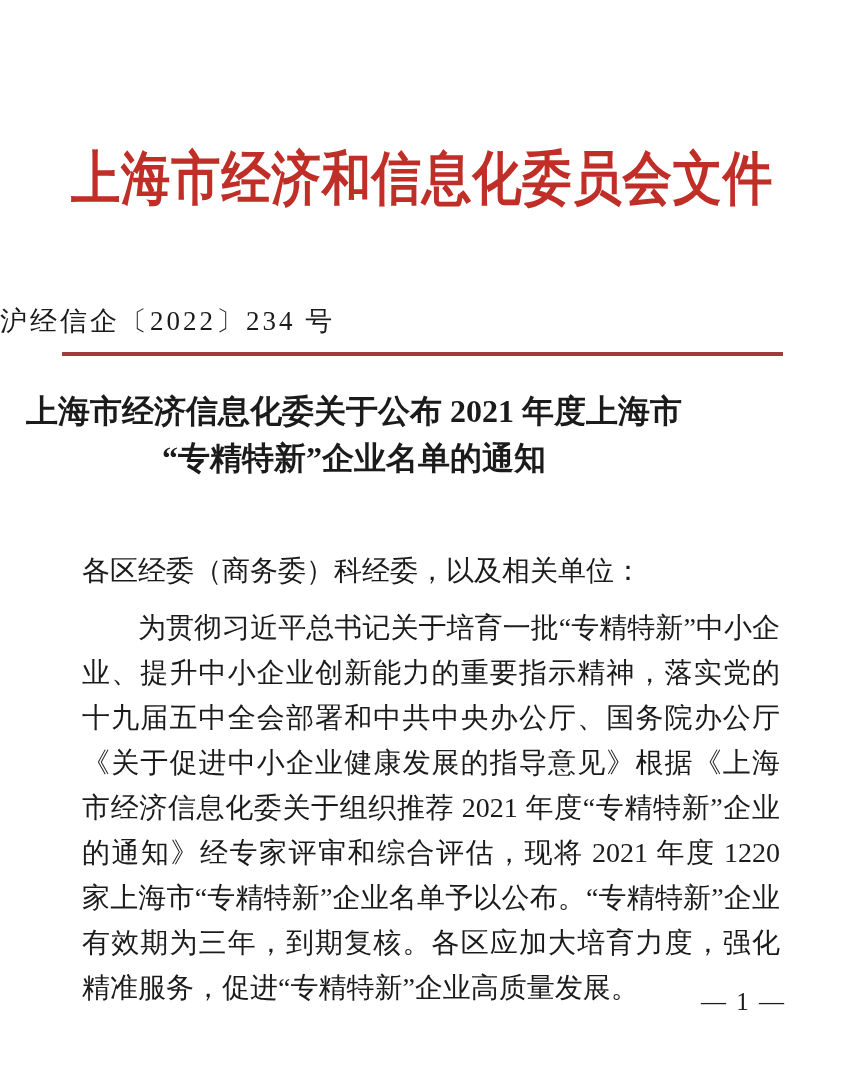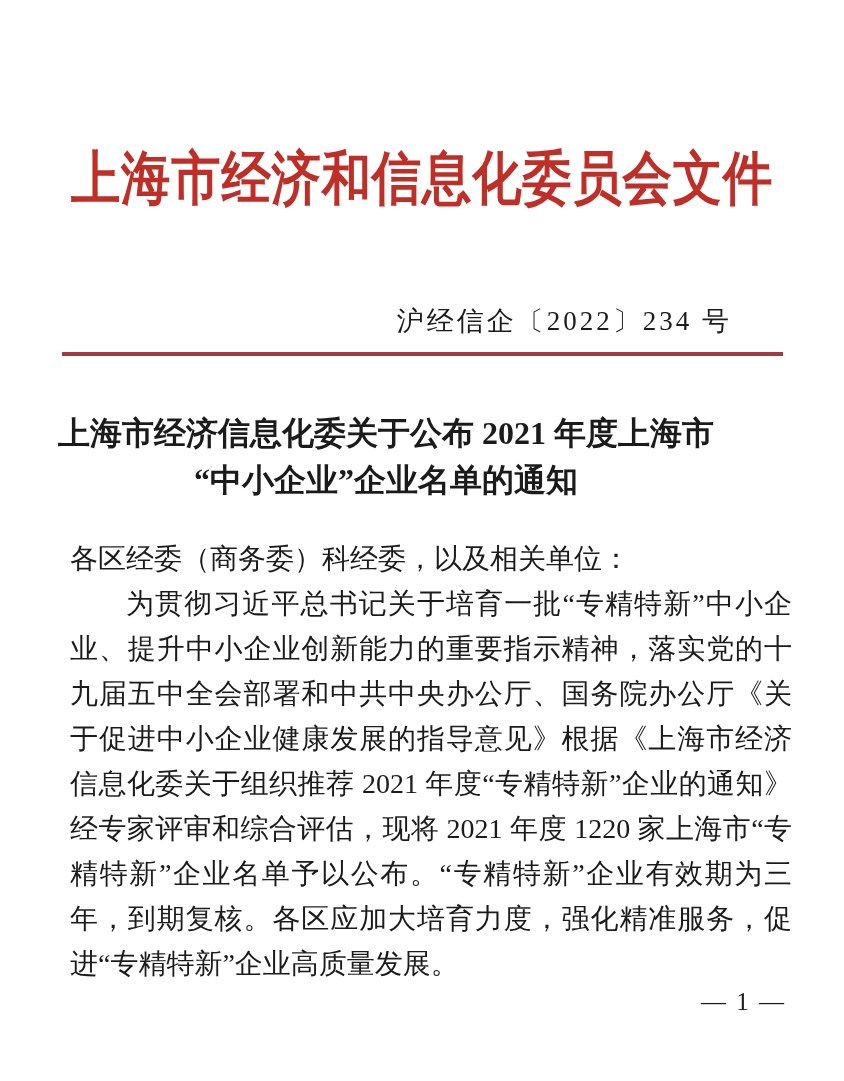--- a/index.html
+++ b/index.html
@@ -36,57 +36,56 @@
     white-space: nowrap;
     transform: scaleX(0.85);
     transform-origin: 50% 50%;
     letter-spacing: 1px;
   }
   .doc-number {
     position: absolute;
     top: 303px;
     left: 0;
     width: 732px;
-    text-align: right;
+    text-align: left;
     font-size: 27px;
     letter-spacing: 3px;
     color: var(--text-color);
     white-space: nowrap;
   }
   .red-rule {
     position: absolute;
     top: 352px;
     left: 62px;
     width: 721px;
     height: 4px;
     background: var(--rule-red);
   }
   .doc-title {
     position: absolute;
-    top: 410px;
+    top: 388px;
     left: 0;
     width: 708px;
     text-align: center;
     font-size: 32px;
     font-weight: bold;
     line-height: 47px;
     color: var(--text-color);
-    padding-left: 32px;
   }
   .body-text {
     position: absolute;
     top: 536px;
     left: 70px;
     width: 722px;
     font-size: 28px;
     line-height: 45px;
     text-align: justify;
     color: var(--text-color);
   }
-  .body-text p { margin: 0; }
+  .body-text p { margin: 12px; }
   .body-text p.indent { text-indent: 2em; }
   .page-number {
     position: absolute;
     top: 988px;
     right: 58px;
     font-size: 25px;
     letter-spacing: 2px;
     color: var(--text-color);
     white-space: nowrap;
   }
@@ -97,21 +96,21 @@
 <div class="page">
 
   <div class="red-title">上海市经济和信息化委员会文件</div>
 
   <div class="doc-number">沪经信企〔2022〕234 号</div>
 
   <div class="red-rule"></div>
 
   <div class="doc-title">
     <div>上海市经济信息化委关于公布 2021 年度上海市</div>
-    <div>“中小企业”企业名单的通知</div>
+    <div>“专精特新”企业名单的通知</div>
   </div>
 
   <div class="body-text">
     <p>各区经委（商务委）科经委，以及相关单位：</p>
     <p class="indent">为贯彻习近平总书记关于培育一批“专精特新”中小企业、提升中小企业创新能力的重要指示精神，落实党的十九届五中全会部署和中共中央办公厅、国务院办公厅《关于促进中小企业健康发展的指导意见》根据《上海市经济信息化委关于组织推荐 2021 年度“专精特新”企业的通知》经专家评审和综合评估，现将 2021 年度 1220 家上海市“专精特新”企业名单予以公布。“专精特新”企业有效期为三年，到期复核。各区应加大培育力度，强化精准服务，促进“专精特新”企业高质量发展。</p>
   </div>
 
   <div class="page-number">— 1 —</div>
 
 </div>

